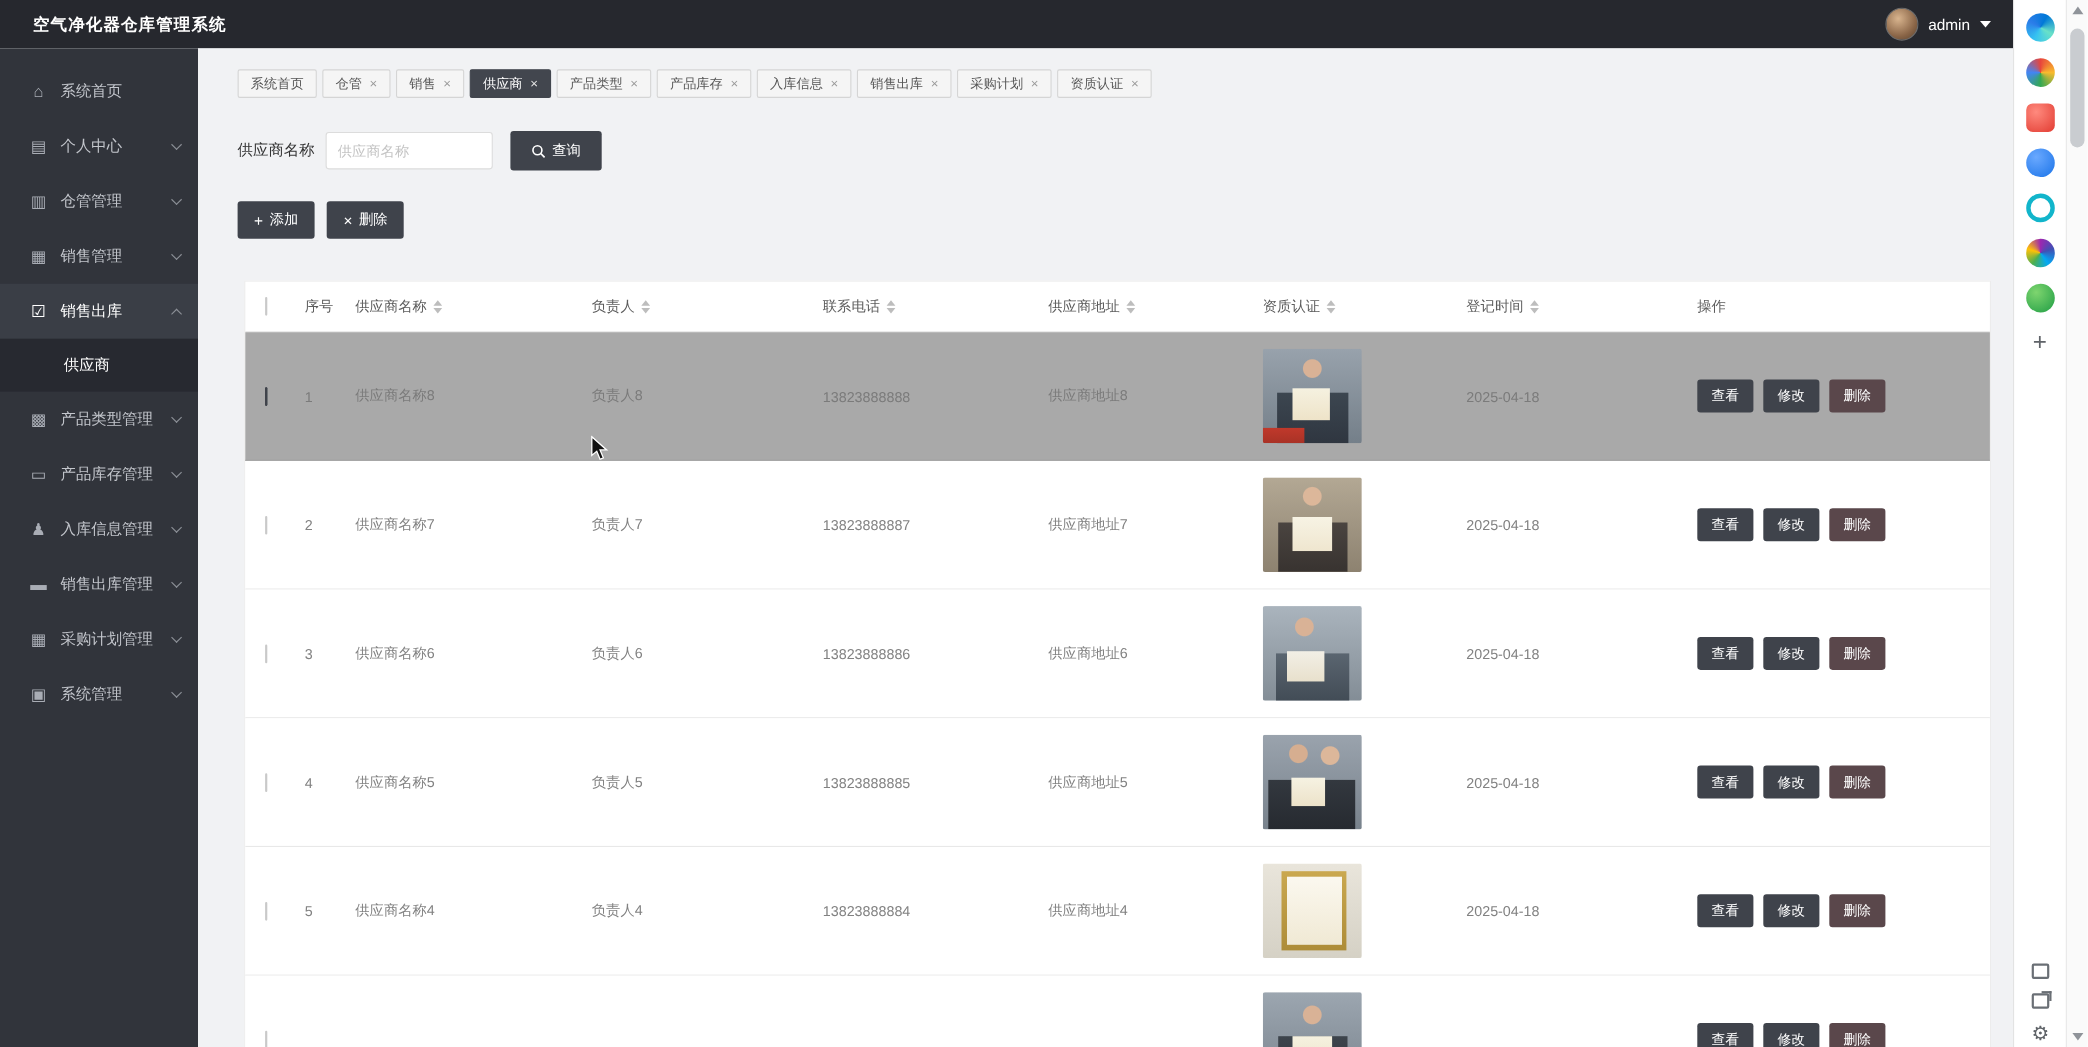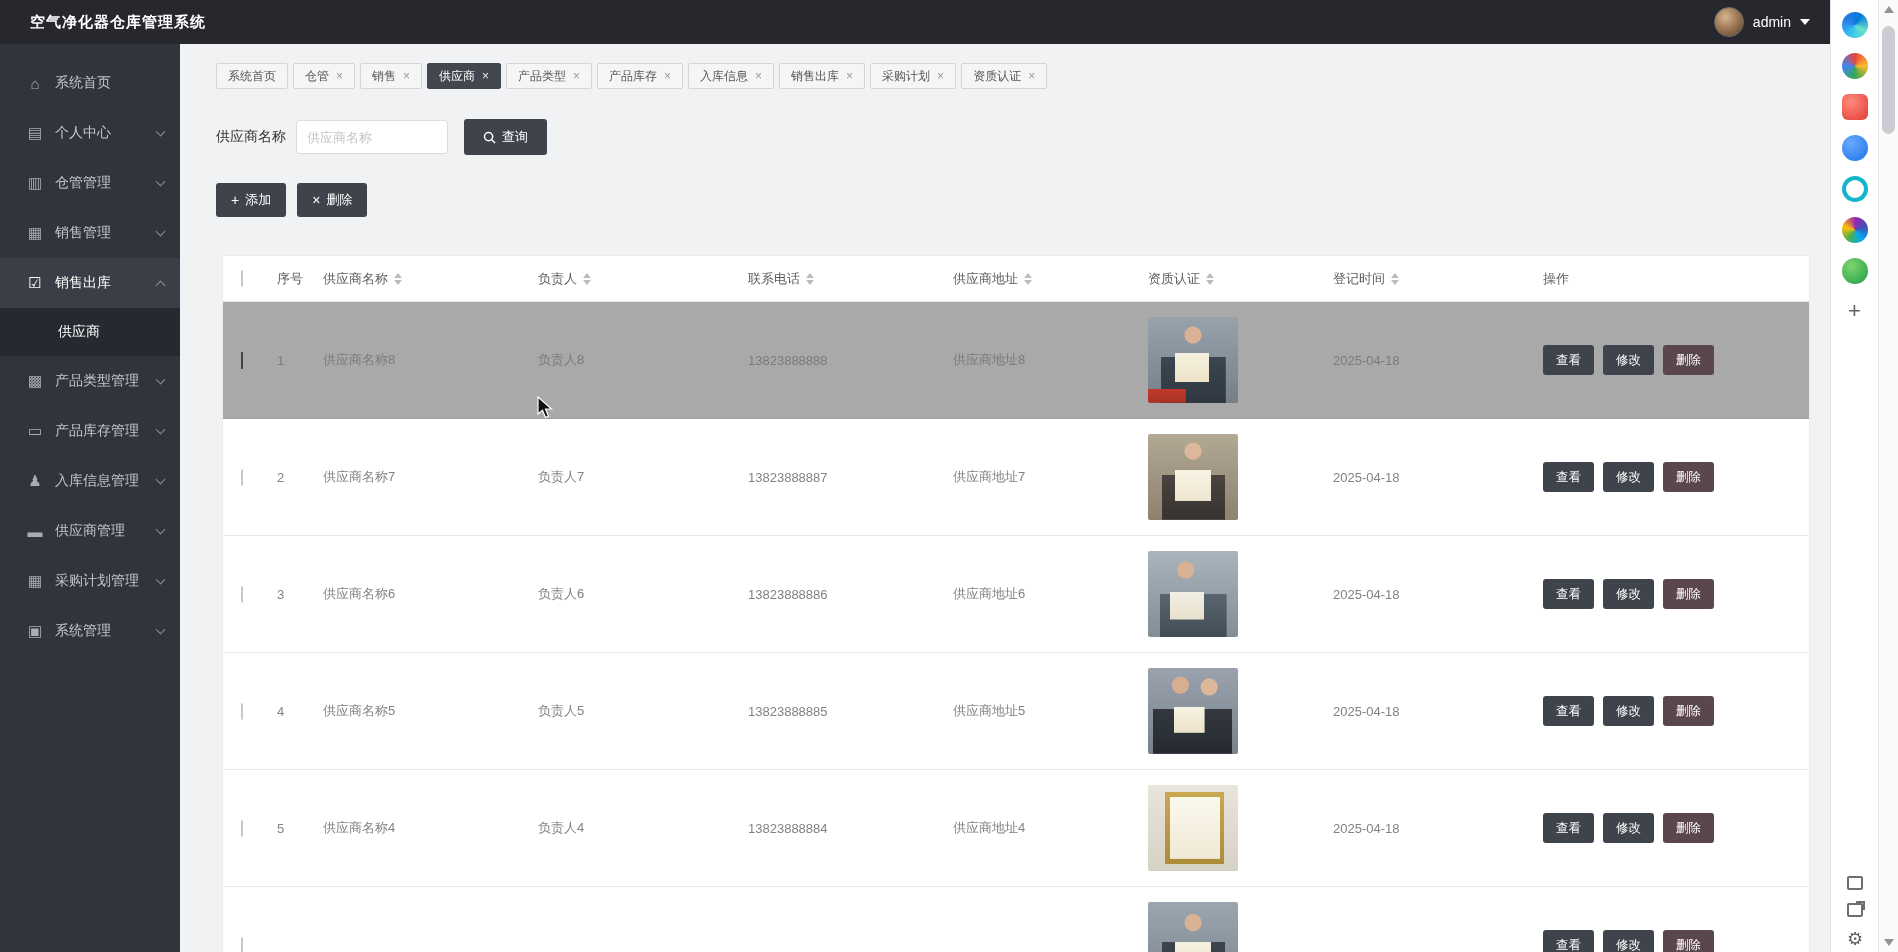--- a/index.html
+++ b/index.html
@@ -198,21 +198,21 @@
           <span class="si-label">产品库存管理</span>
           <span class="chev"></span>
         </div>
         <div class="side-item">
           <span class="si-icon">♟</span>
           <span class="si-label">入库信息管理</span>
           <span class="chev"></span>
         </div>
         <div class="side-item">
           <span class="si-icon">▬</span>
-          <span class="si-label">供应商管理</span>
+          <span class="si-label">销售出库管理</span>
           <span class="chev"></span>
         </div>
         <div class="side-item">
           <span class="si-icon">▦</span>
           <span class="si-label">采购计划管理</span>
           <span class="chev"></span>
         </div>
         <div class="side-item">
           <span class="si-icon">▣</span>
           <span class="si-label">系统管理</span>

